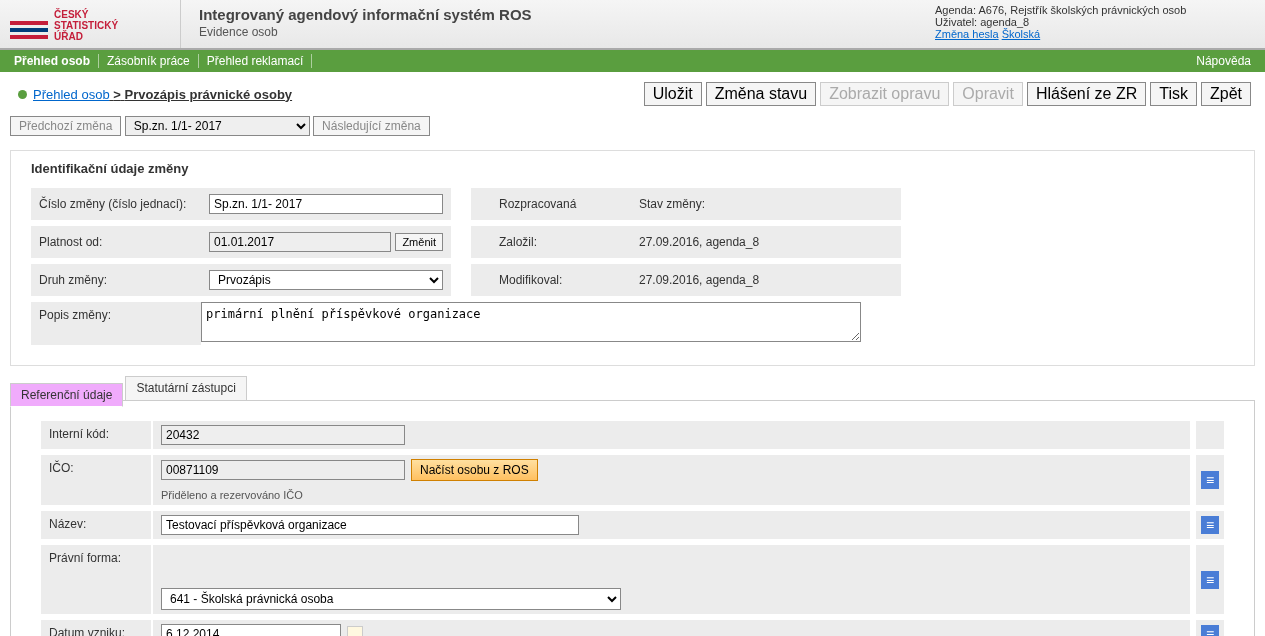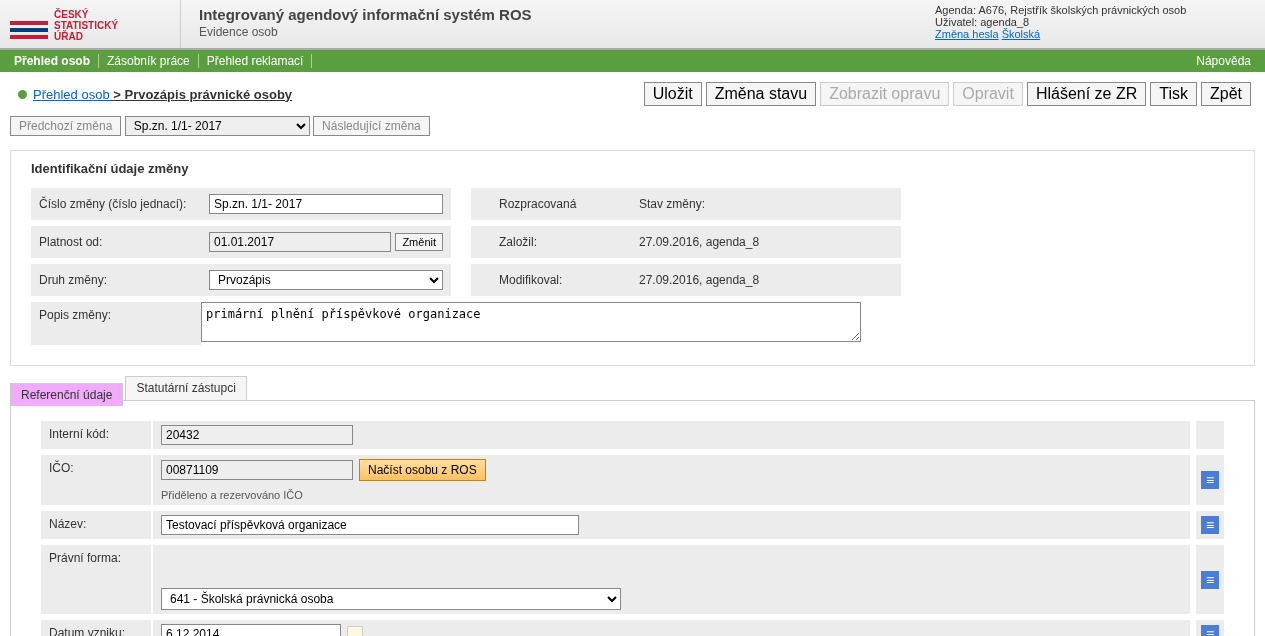--- a/index.html
+++ b/index.html
@@ -54,21 +54,21 @@
     .desc-val textarea { width:660px; height:40px; border:1px solid #888; padding:4px; font-family:monospace; font-size:12px; resize:both; }
     
     .tabs { margin:10px 10px 0 10px; display:flex; }
     .tab { border:1px solid #ccc; border-bottom:none; padding:4px 10px; font-size:12px; background:#f5f5f5; margin-right:2px; cursor:pointer; }
     .tab.active { background:#f0abfc; font-weight:normal; border-bottom:1px solid #fff; position:relative; top:7px; }
     .tab-panel { margin:0 10px 10px 10px; border:1px solid #ccc; padding:20px 30px; }
     
     .ref-row { display:flex; align-items:stretch; margin-bottom:6px; }
     .ref-lbl { width:110px; background:#ececec; padding:6px 8px; }
     .ref-val { flex:1; background:#ececec; padding:4px 8px; display:flex; align-items:center; gap:6px; flex-wrap:wrap; margin-left:2px; }
-    .ref-val input[type=text] { border:1px solid #888; padding:2px 4px; font-size:12px; background:#fff; width:192px; }
+    .ref-val input[type=text] { border:1px solid #888; padding:2px 4px; font-size:12px; background:#fff; width:244px; }
     .ref-val input[type=text].ro { background:#eee; }
     .ref-val select { border:1px solid #888; padding:2px 4px; font-size:12px; background:#fff; width:460px;margin-top:39px; }
     .ref-val input.wide { width:418px; }
     .ref-action { width:28px; background:#ececec; margin-left:6px; display:flex; align-items:center; justify-content:center; }
     .list-icon { width:18px; height:18px; background:#4a7dd6; display:flex; align-items:center; justify-content:center; cursor:pointer; }
     .list-icon::before { content:"≡"; color:#fff; font-size:14px; line-height:1; }
     .sub-note { font-size:11px; color:#555; width:100%; margin-top:2px; }
     .orange-btn { border:1px solid #d08000; background:linear-gradient(#ffe0a0,#ffc060); padding:3px 8px; font-size:12px; cursor:pointer; }
     .cal-icon { width:16px; height:16px; border:1px solid #ccc; background:#fff8e0; display:inline-block; cursor:pointer; }
   </style>

